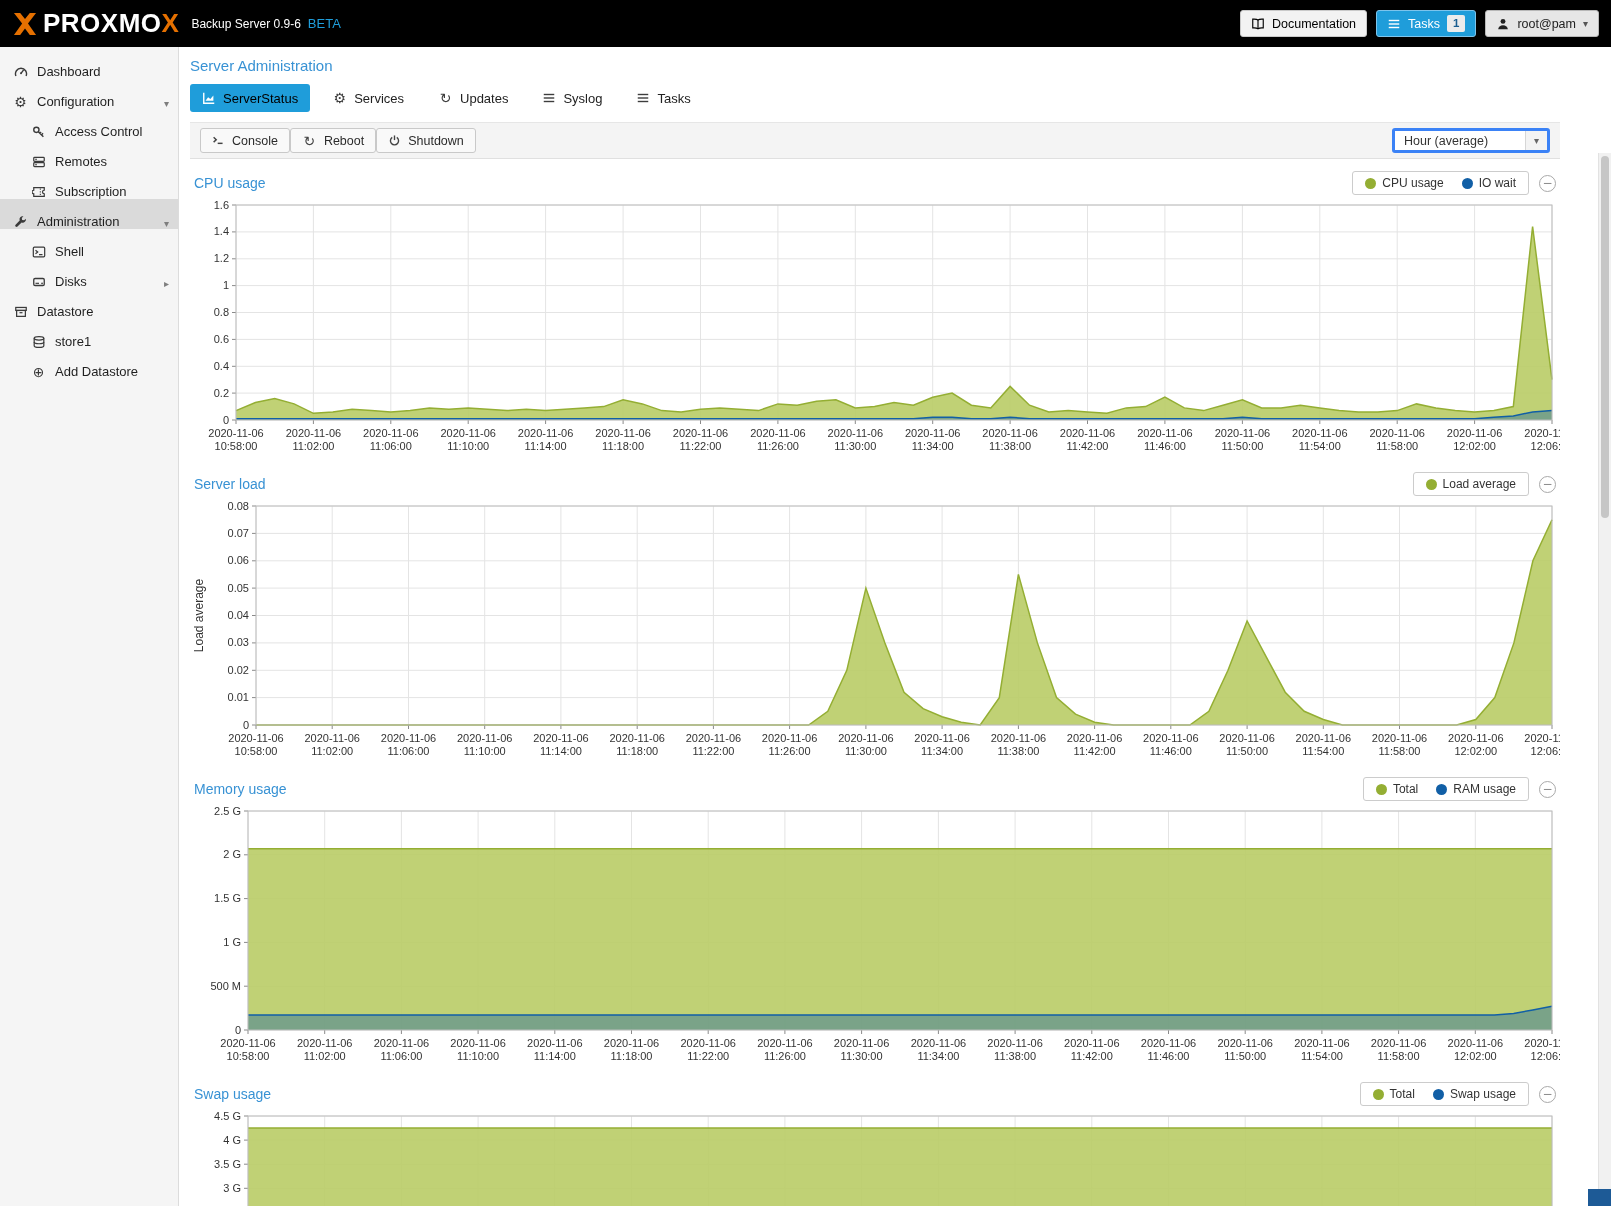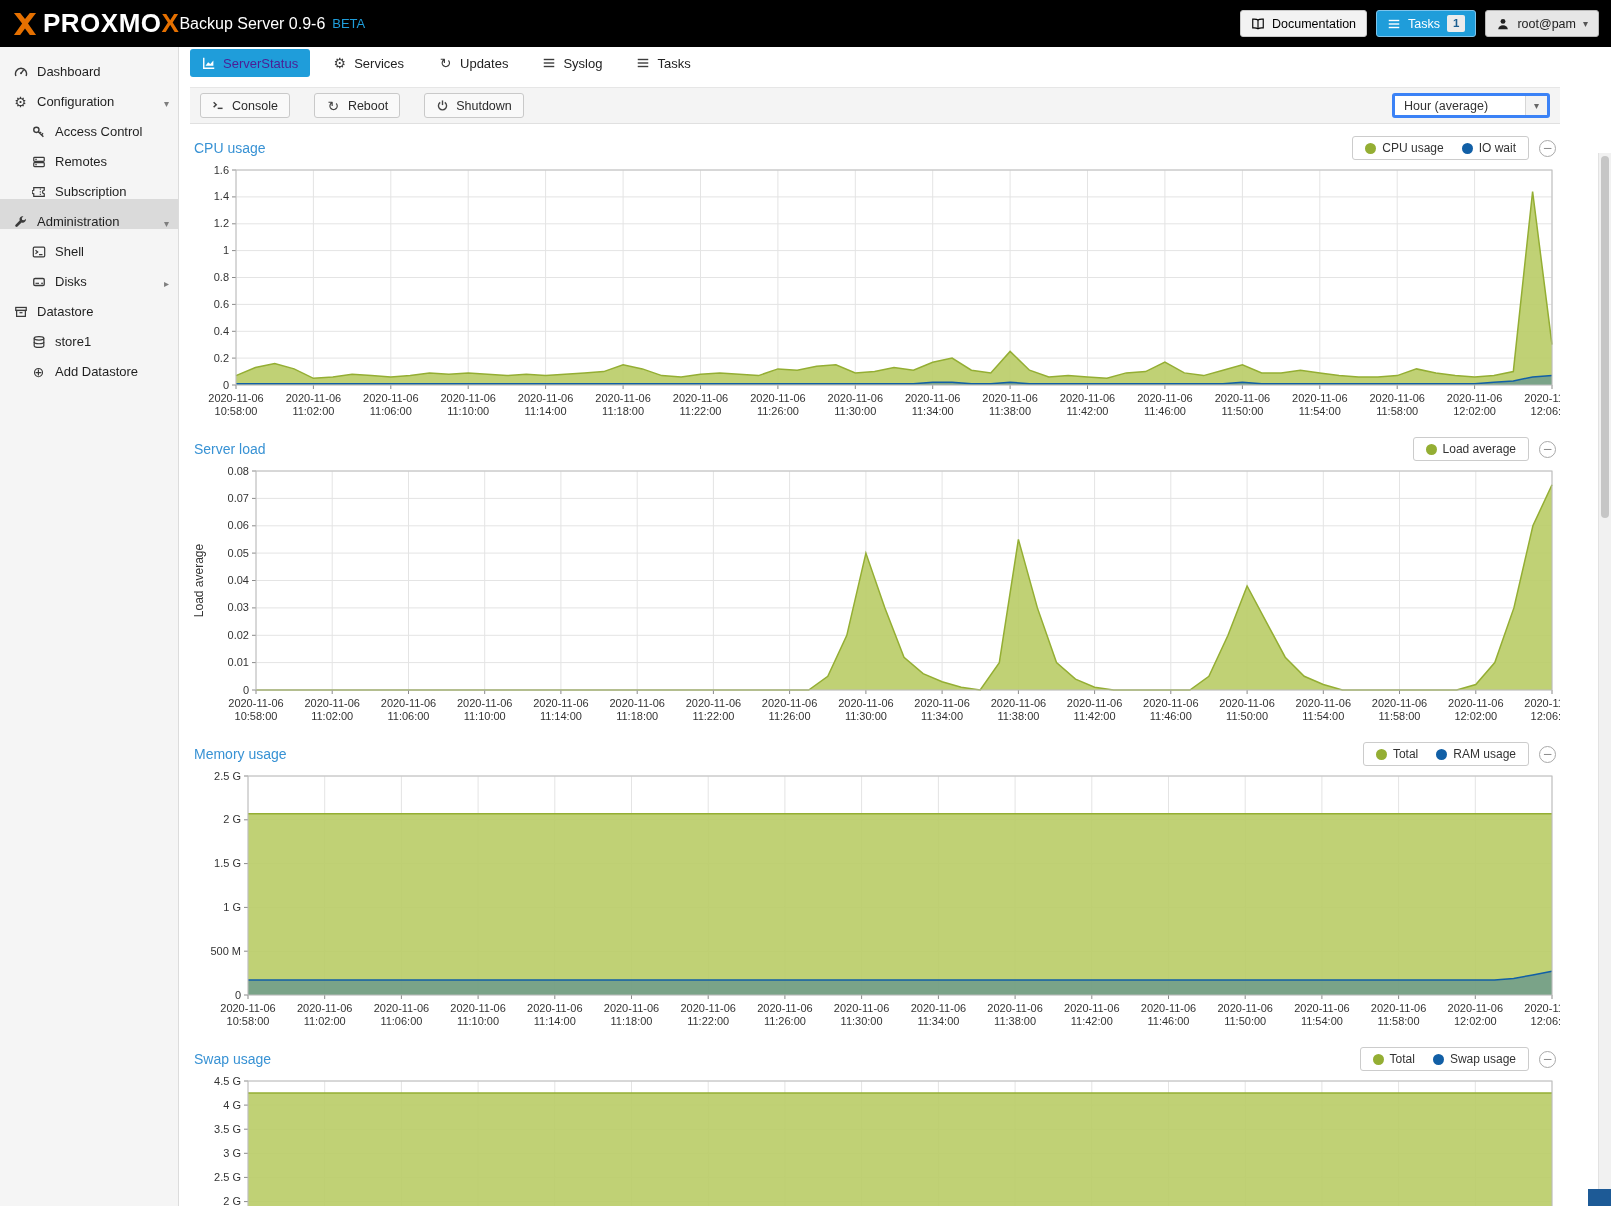--- a/index.html
+++ b/index.html
@@ -11,21 +11,21 @@
   .icon{display:inline-flex;align-items:center;justify-content:center}
   .icon svg{width:14px;height:14px}
 
   
   .topbar{position:absolute;top:0;left:0;right:0;height:47px;background:#000;
           display:flex;align-items:center;padding:0 12px;z-index:20}
   .logo{display:flex;align-items:center;color:var(--orange)}
   .logo svg{width:26px;height:26px}
   .brand{color:#fff;font-size:26px;font-weight:bold;letter-spacing:.5px;margin-left:5px}
   .bx{color:var(--orange)}
-  .product{color:#fff;font-size:16px;}
+  .product{color:#fff;font-size:12px;margin-left:12px}
   .beta{color:var(--accent);font-size:13px;margin-left:7px;cursor:pointer}
   .hright{margin-left:auto;display:flex;gap:9px;align-items:center}
   .hbtn{height:27px;display:inline-flex;align-items:center;gap:7px;padding:0 10px;
         border-radius:3px;font-size:12.5px;cursor:pointer;white-space:nowrap}
   .hbtn .icon{color:inherit}
   .hbtn.doc{background:#f2f2f2;color:#000000;border:1px solid #c9c9c9}
   .hbtn.tasks{background:var(--accent);color:#fff;border:1px solid #7cc4ec}
   .badge{background:#ececec;color:#1b5e90;border-radius:2px;padding:0 6px;height:17px;
          line-height:17px;font-size:11.5px;font-weight:bold}
   .hbtn.user{background:#e6e6e6;color:#222;border:1px solid #b7b7b7}
@@ -42,21 +42,21 @@
   .exp{position:absolute;right:9px;color:#7e7e7e;font-size:10px;font-family:"DejaVu Sans",sans-serif}
 
   
   .main{position:absolute;left:180px;top:47px;right:0;bottom:0;overflow:hidden;background:#fff}
   .content{width:1390px}
   .page-title{color:var(--title);font-size:15px;padding:10px 10px 8px}
   .tabbar{display:flex;gap:10px;padding:2px 10px 10px;align-items:center}
   .tab{height:28px;display:inline-flex;align-items:center;gap:7px;padding:0 12px;
        border-radius:3px;font-size:13px;color:#222;cursor:pointer}
   .tab .icon{color:#3d3d3d}
-  .tab.active{background:var(--accent);color:#4c1d95}
+  .tab.active{background:var(--accent);color:#000000}
   .tab.active .icon{color:#fff}
   .toolbar{display:flex;align-items:center;background:#f4f4f4;border-top:1px solid #e6e6e6;
            border-bottom:1px solid #e0e0e0;padding:5px 10px;gap:8px;margin:0 10px}
   .tbtn{height:25px;display:inline-flex;align-items:center;gap:7px;padding:0 11px;background:#f9f9f9;
         border:1px solid #c9c9c9;border-radius:3px;font-size:12.5px;color:#2b2b2b;cursor:pointer}
   .tbtn .icon{color:#444}
   .tbtn svg{width:13px;height:13px}
   .combo{margin-left:auto;width:158px;height:25px;background:#fff;border:3px solid #3b82f6;
          border-radius:3px;display:flex;align-items:center;cursor:pointer}
   .combo-val{flex:1;font-size:12.5px;color:#333;padding:0 9px;white-space:nowrap;overflow:hidden}
@@ -237,20 +237,21 @@
         <span class="icon">
           <span class="tg">⊕</span>
         </span>
         <span>Add Datastore</span>
       </div>
     </div>
 </nav>
 
 <div class="main">
   <div class="content">
+    <div class="page-title">Server Administration</div>
     <div class="tabbar">
         <div class="tab active">
           <span class="icon">
             <svg viewBox="0 0 16 16">
               <path d="M2 2v12h12" fill="none" stroke="currentColor" stroke-width="1.6"></path>
               <path d="M4 11l3-4 2.5 2L13 5v6z" fill="currentColor"></path>
             </svg>
           </span>
           <span>ServerStatus</span>
         </div>
@@ -285,21 +286,21 @@
                 <line x1="2" y1="4" x2="14" y2="4"></line>
                 <line x1="2" y1="8" x2="14" y2="8"></line>
                 <line x1="2" y1="12" x2="14" y2="12"></line>
               </g>
             </svg>
           </span>
           <span>Tasks</span>
         </div>
       </div>
     <div class="toolbar">
-      <span class="tbtns" style="display:inline-flex;gap:24px">
+      <span class="tbtns" style="display:inline-flex;gap:0">
           <span class="tbtn">
             <span class="icon">
               <svg viewBox="0 0 16 16">
                 <path d="M2 4l3.2 3L2 10" fill="none" stroke="currentColor" stroke-width="1.8"></path>
                 <line x1="7" y1="11.5" x2="13" y2="11.5" stroke="currentColor" stroke-width="1.8"></line>
               </svg>
             </span>
             <span>Console</span>
           </span>
           <span class="tbtn">

